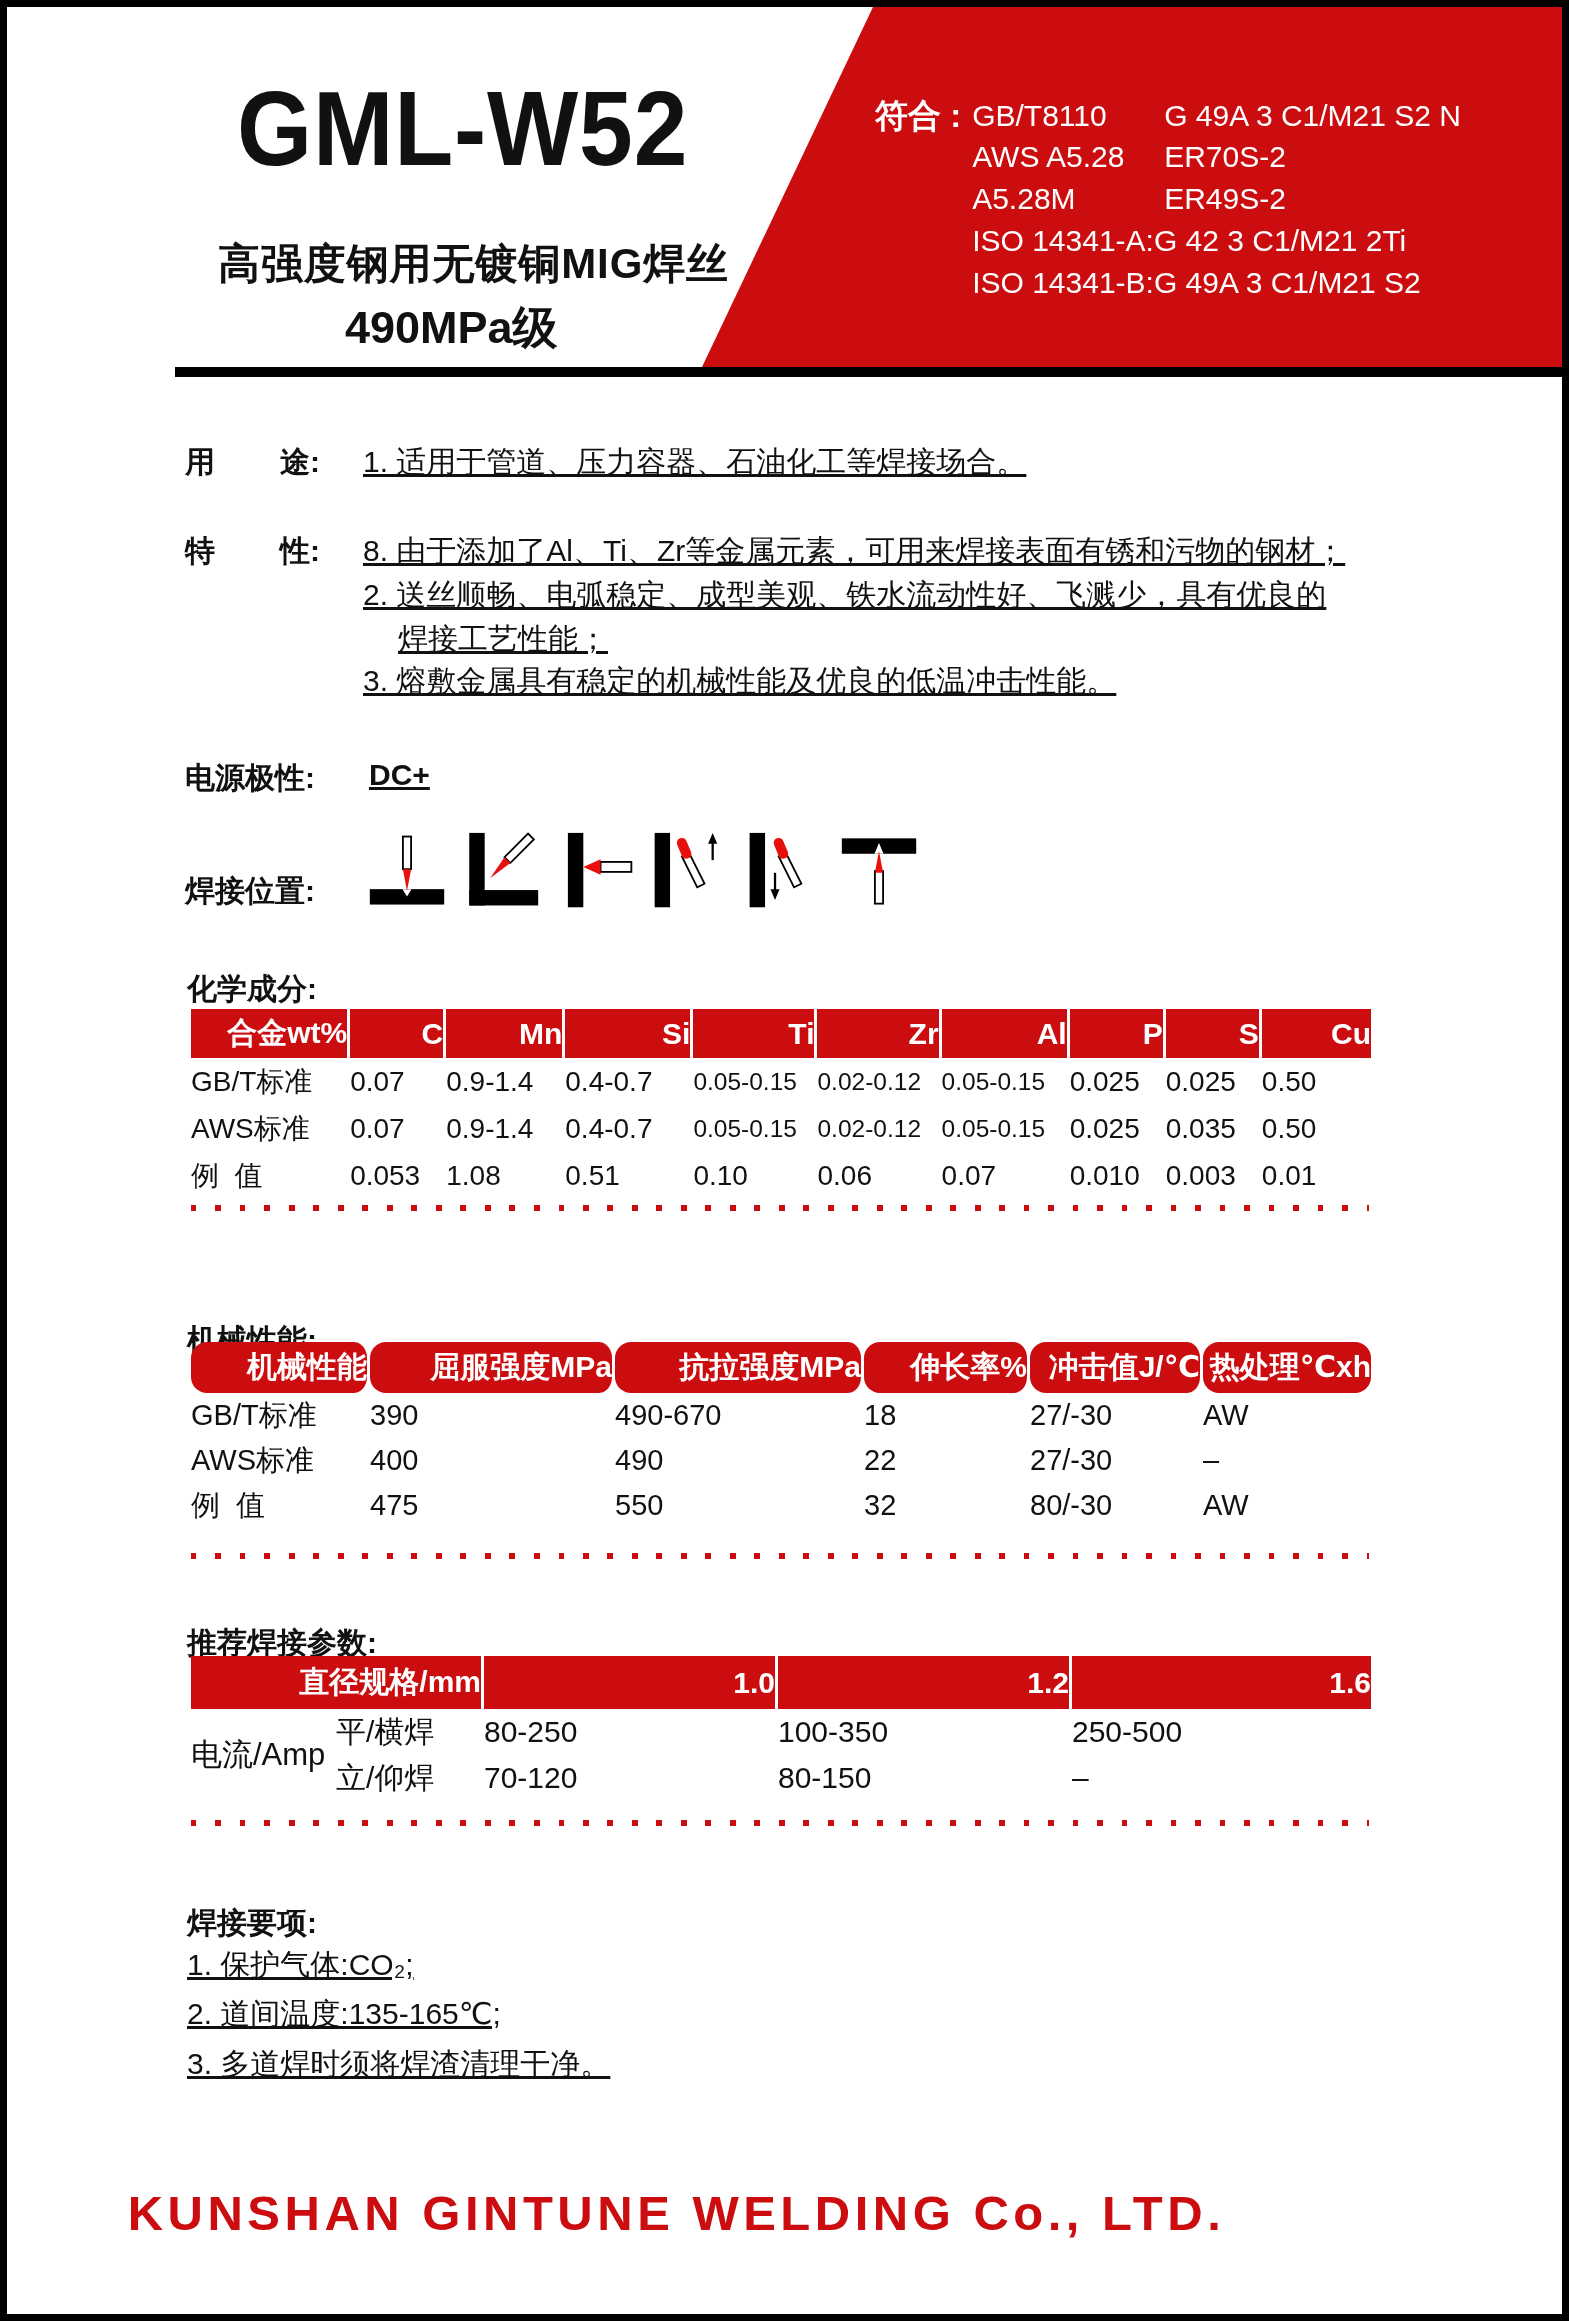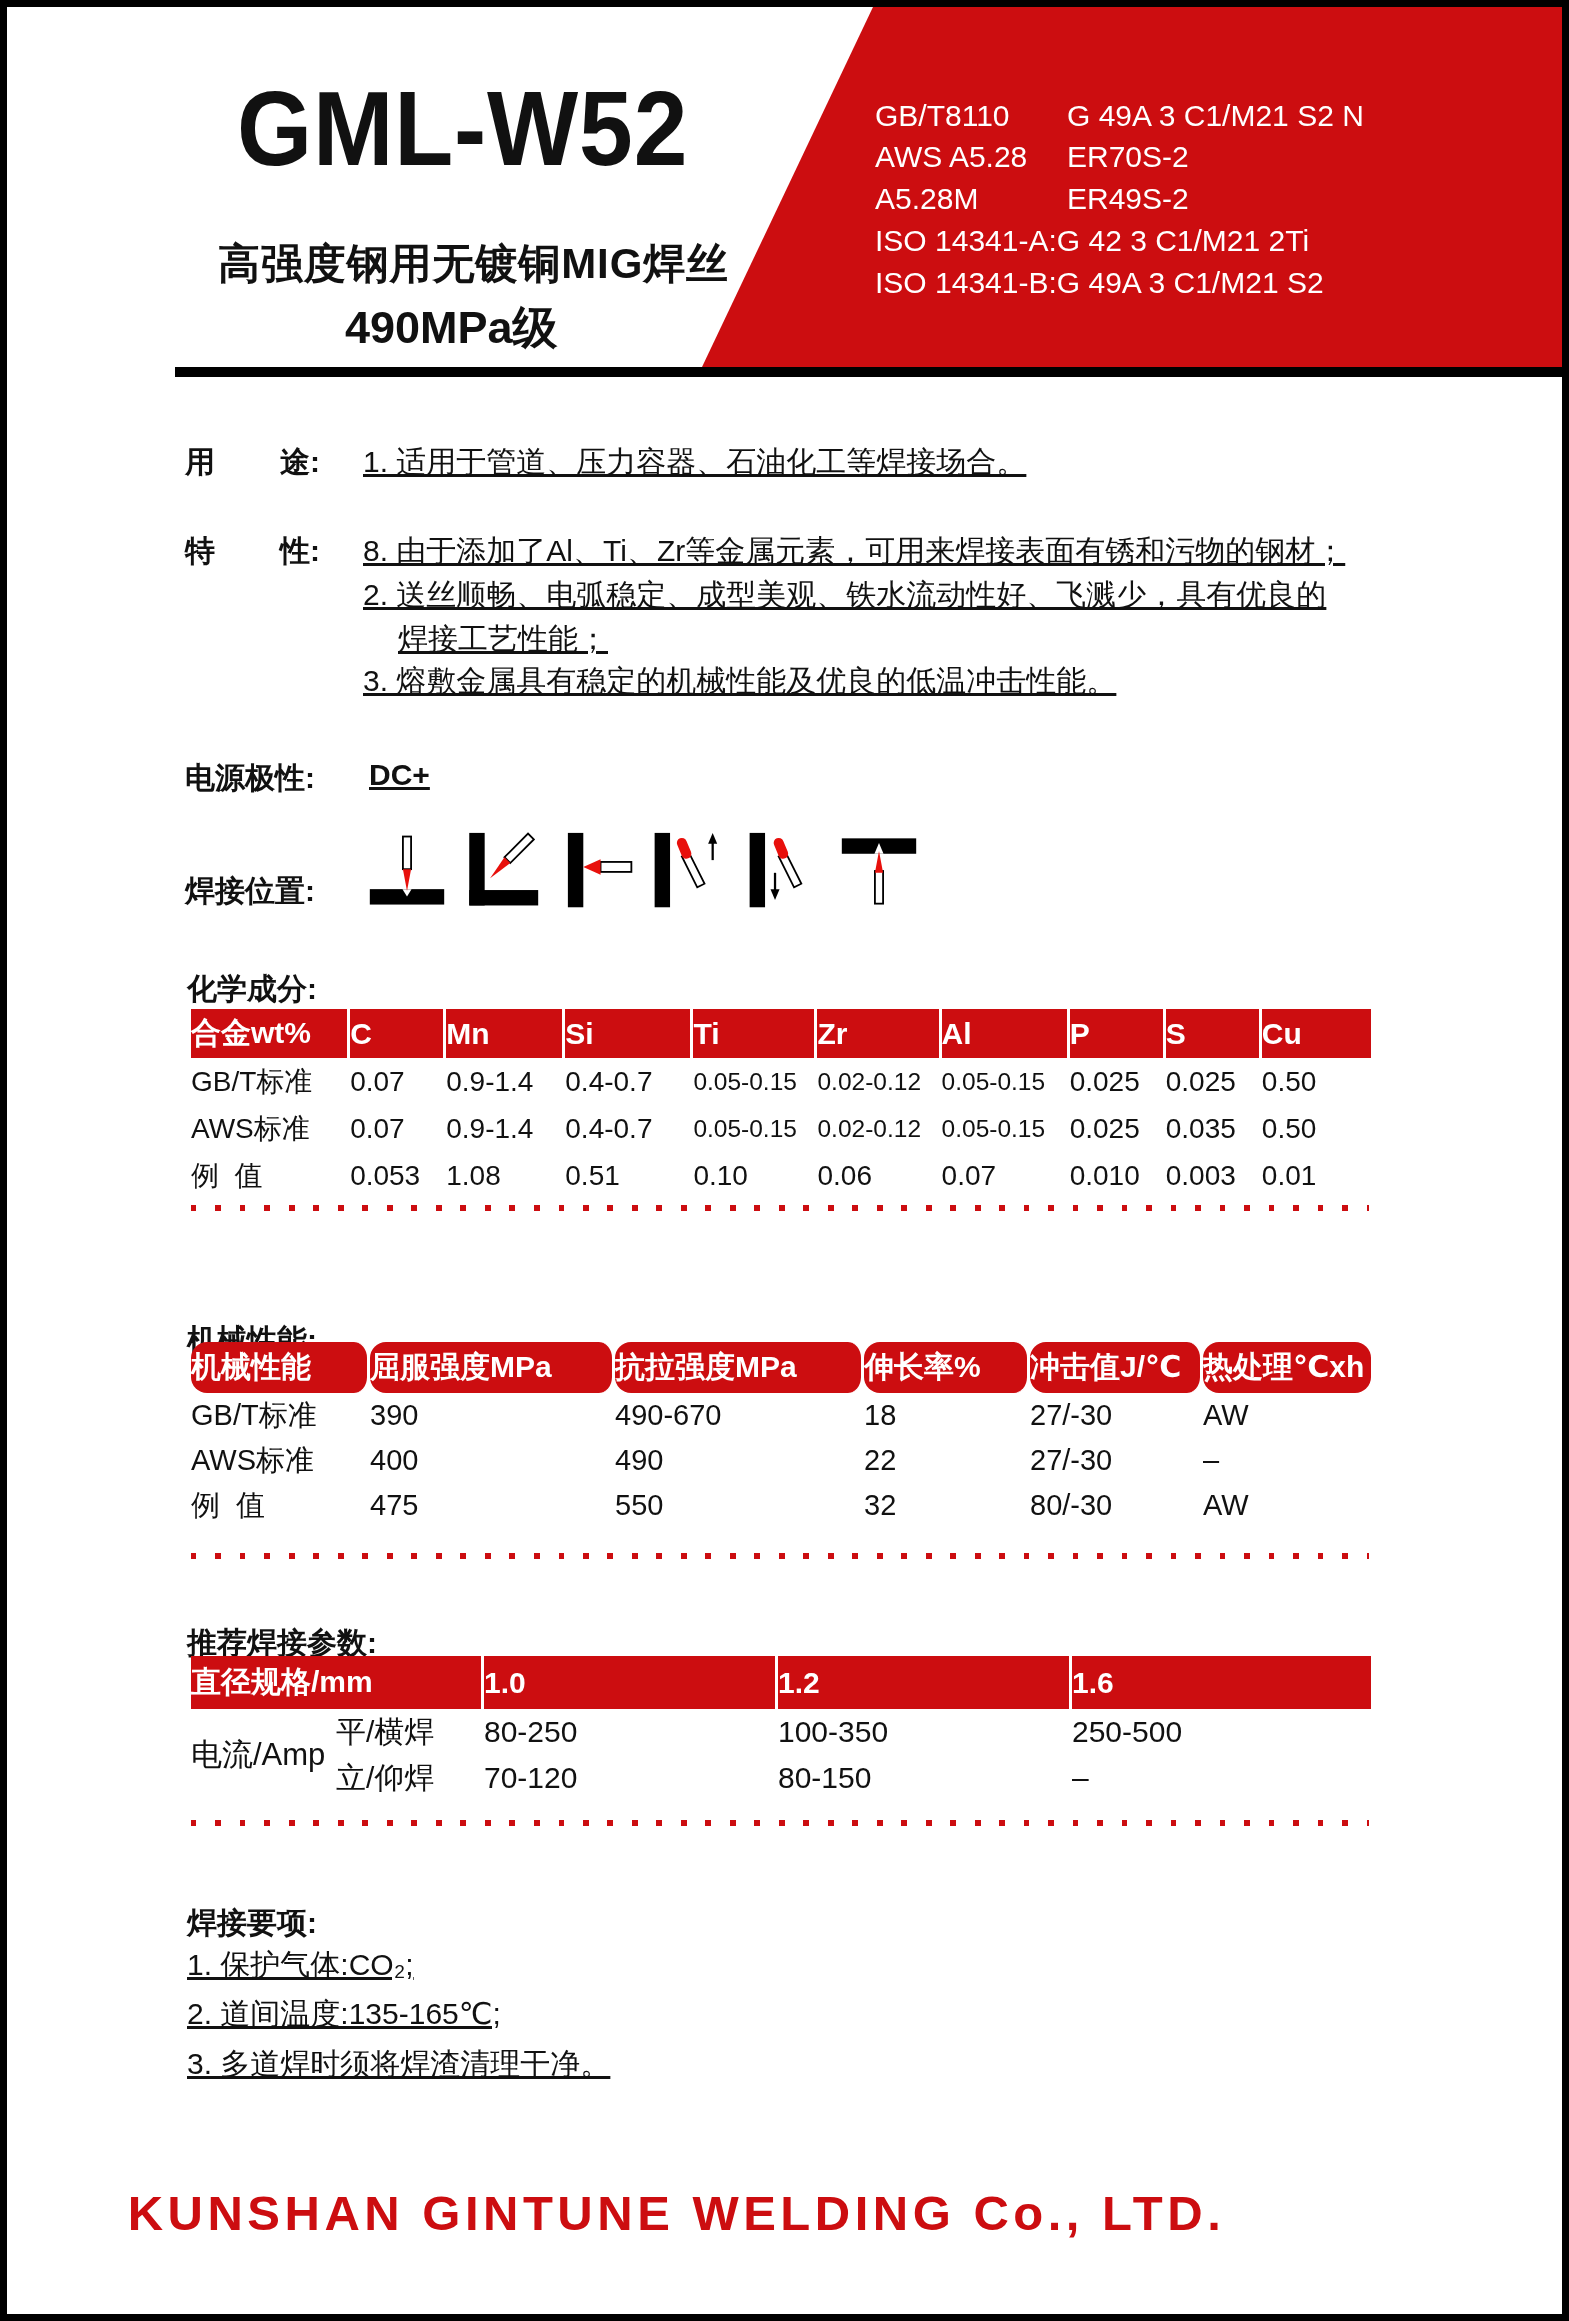--- a/index.html
+++ b/index.html
@@ -31,21 +31,21 @@
   
   .lbl{position:absolute;font-size:30px;font-weight:bold;white-space:nowrap;}
   .txt{position:absolute;font-size:30px;white-space:nowrap;text-decoration:underline;}
   .sec-title{position:absolute;font-size:30px;font-weight:bold;white-space:nowrap;}
   
   .pos-icons{position:absolute;left:361px;top:824px;display:flex;gap:16.4px;}
   .pos-icons svg{display:block;}
   
   .tbl{position:absolute;left:184px;width:1180px;border-collapse:separate;border-spacing:0;table-layout:fixed;}
   .tbl th{background:#cc0d10;color:#fff;font-size:30px;font-weight:bold;
-    border-right:3.6px solid #fff;padding:0;text-align:left;white-space:nowrap;margin-top:40px;}
+    border-right:3.6px solid #fff;padding:0;text-align:right;white-space:nowrap;margin-top:40px;}
   .tbl th:last-child{border-right:none;}
   .tbl td{font-size:28px;text-align:left;white-space:pre;padding:0;}
   .tbl td.sm{font-size:24.5px;}
   .chem th{height:49px;}
   .chem td{height:47px;}
   .mech th{height:51px;border-radius:16px;}
   .mech td{height:45px;font-size:29px;}
   .parm th{height:53px;}
   .parm td{height:46px;font-size:30px;}
   .parm td.grp{font-size:31px;}
@@ -63,20 +63,21 @@
 <div class="page">
 
   <div class="banner"></div>
 
   <div class="model">GML-W52</div>
   <div class="subtitle">高强度钢用无镀铜MIG焊丝</div>
   <div class="grade">490MPa级</div>
   <div class="divider"></div>
 
   <div class="compliance">
+    <span class="cmp-label">符合 :</span>
     <div class="cmp-lines">
       <div class="cmp-line">
         <span class="cmp-std">GB/T8110</span>
         <span class="cmp-class">G 49A 3 C1/M21 S2 N</span>
       </div>
       <div class="cmp-line">
         <span class="cmp-std">AWS A5.28</span>
         <span class="cmp-class">ER70S-2</span>
       </div>
       <div class="cmp-line l3">

